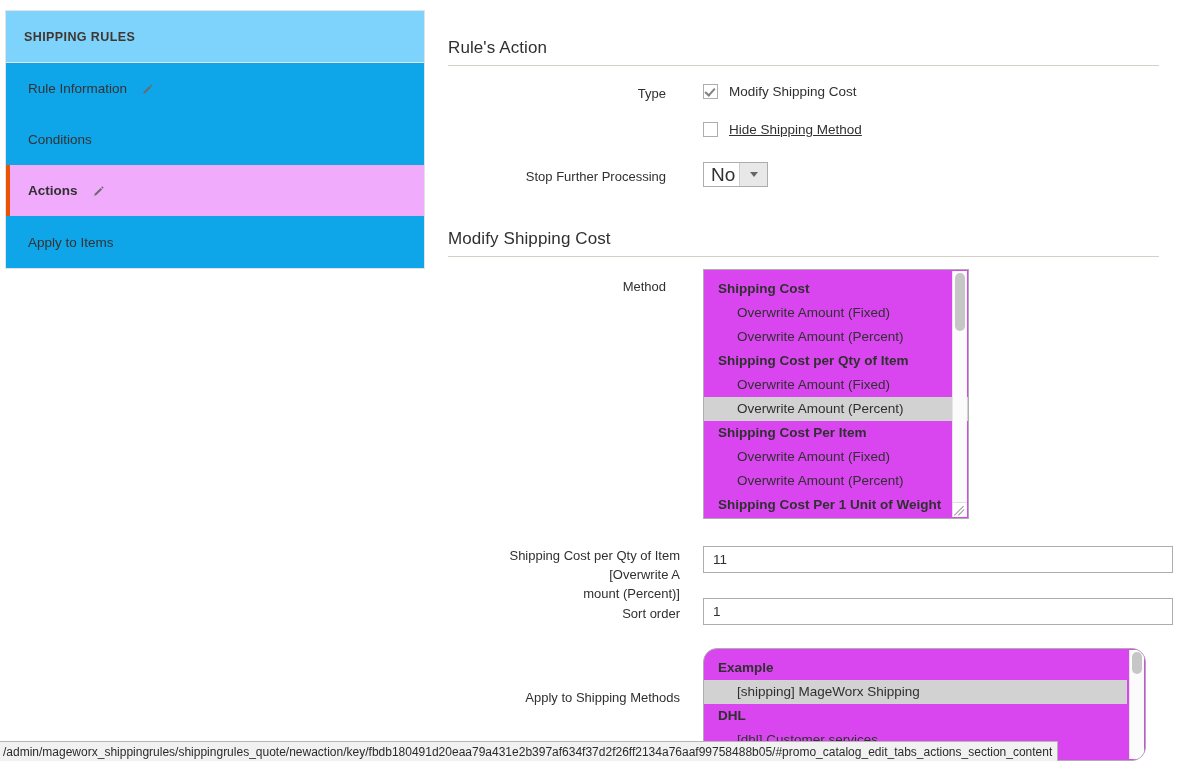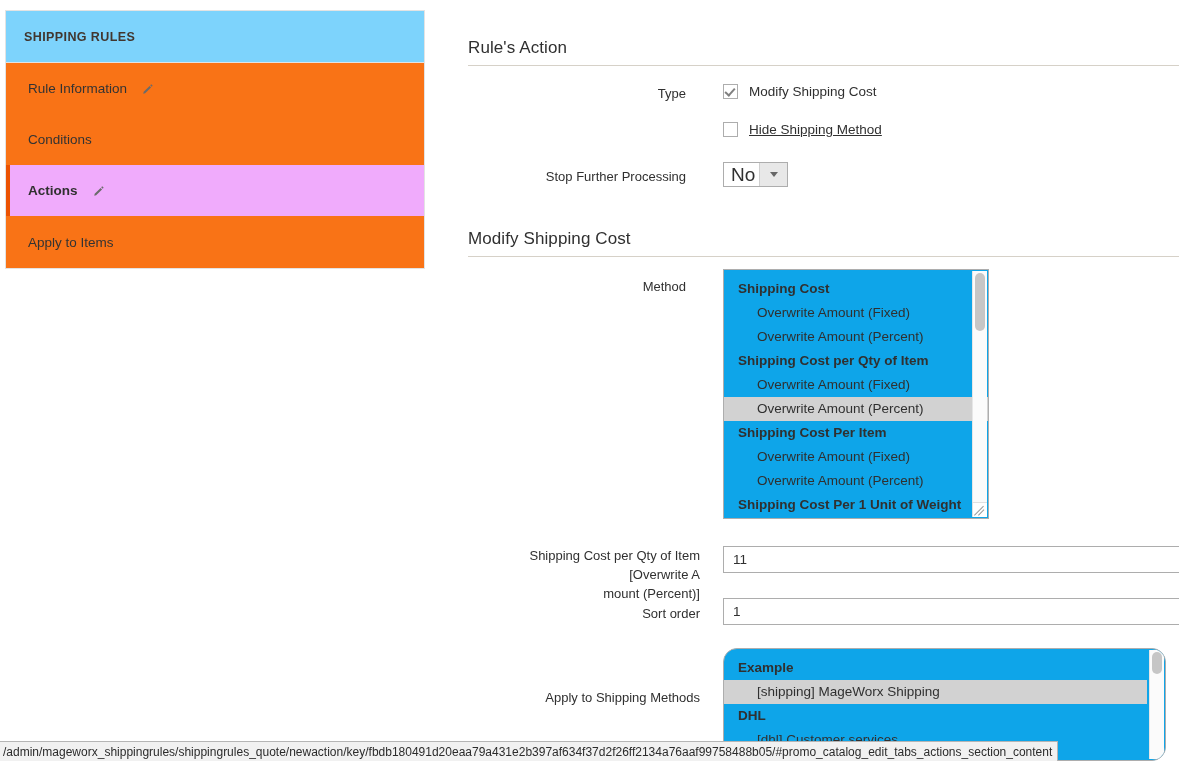--- a/index.html
+++ b/index.html
@@ -44,21 +44,21 @@
     letter-spacing: 0.4px;
     color: #41362f;
     text-transform: uppercase;
   }
   .sidebar-item {
     height: 51px;
     display: flex;
     align-items: center;
     padding-left: 18px;
     box-sizing: border-box;
-    background: #f97316;
+    background: #0ea5e9;
     border-left: 4px solid transparent;
     position: relative;
     color: #333333;
     font-size: 13.5px;
   }
   .sidebar-item.first { height: 51px; }
   .sidebar-item.active {
     background: #f0abfc;
     border-left: 4px solid #eb5202;
     font-weight: bold;
@@ -74,21 +74,21 @@
     width: 13px;
     height: 13px;
     position: relative;
     top: 1px;
   }
   .pencil-icon svg { display: block; }
 
   
   .main {
     position: absolute;
-    left: 468px;
+    left: 448px;
     top: 0;
     width: 711px;
     height: 533px;
   }
   .section-title {
     position: absolute;
     font-size: 17px;
     color: #303030;
     font-weight: normal;
     letter-spacing: 0.1px;
@@ -169,21 +169,21 @@
     width: 0; height: 0;
     border-left: 4px solid transparent;
     border-right: 4px solid transparent;
     border-top: 5px solid #666666;
   }
 
   
   .listbox {
     position: absolute;
     border: 1px solid #adadad;
-    background: #0ea5e9;
+    background: #d946ef;
     box-sizing: border-box;
     overflow: hidden;
   }
   .listbox-inner {
     position: absolute;
     left: 0; top: 0; right: 0; bottom: 0;
     padding: 7px 0 0 0;
     box-sizing: border-box;
     overflow: hidden;
   }

